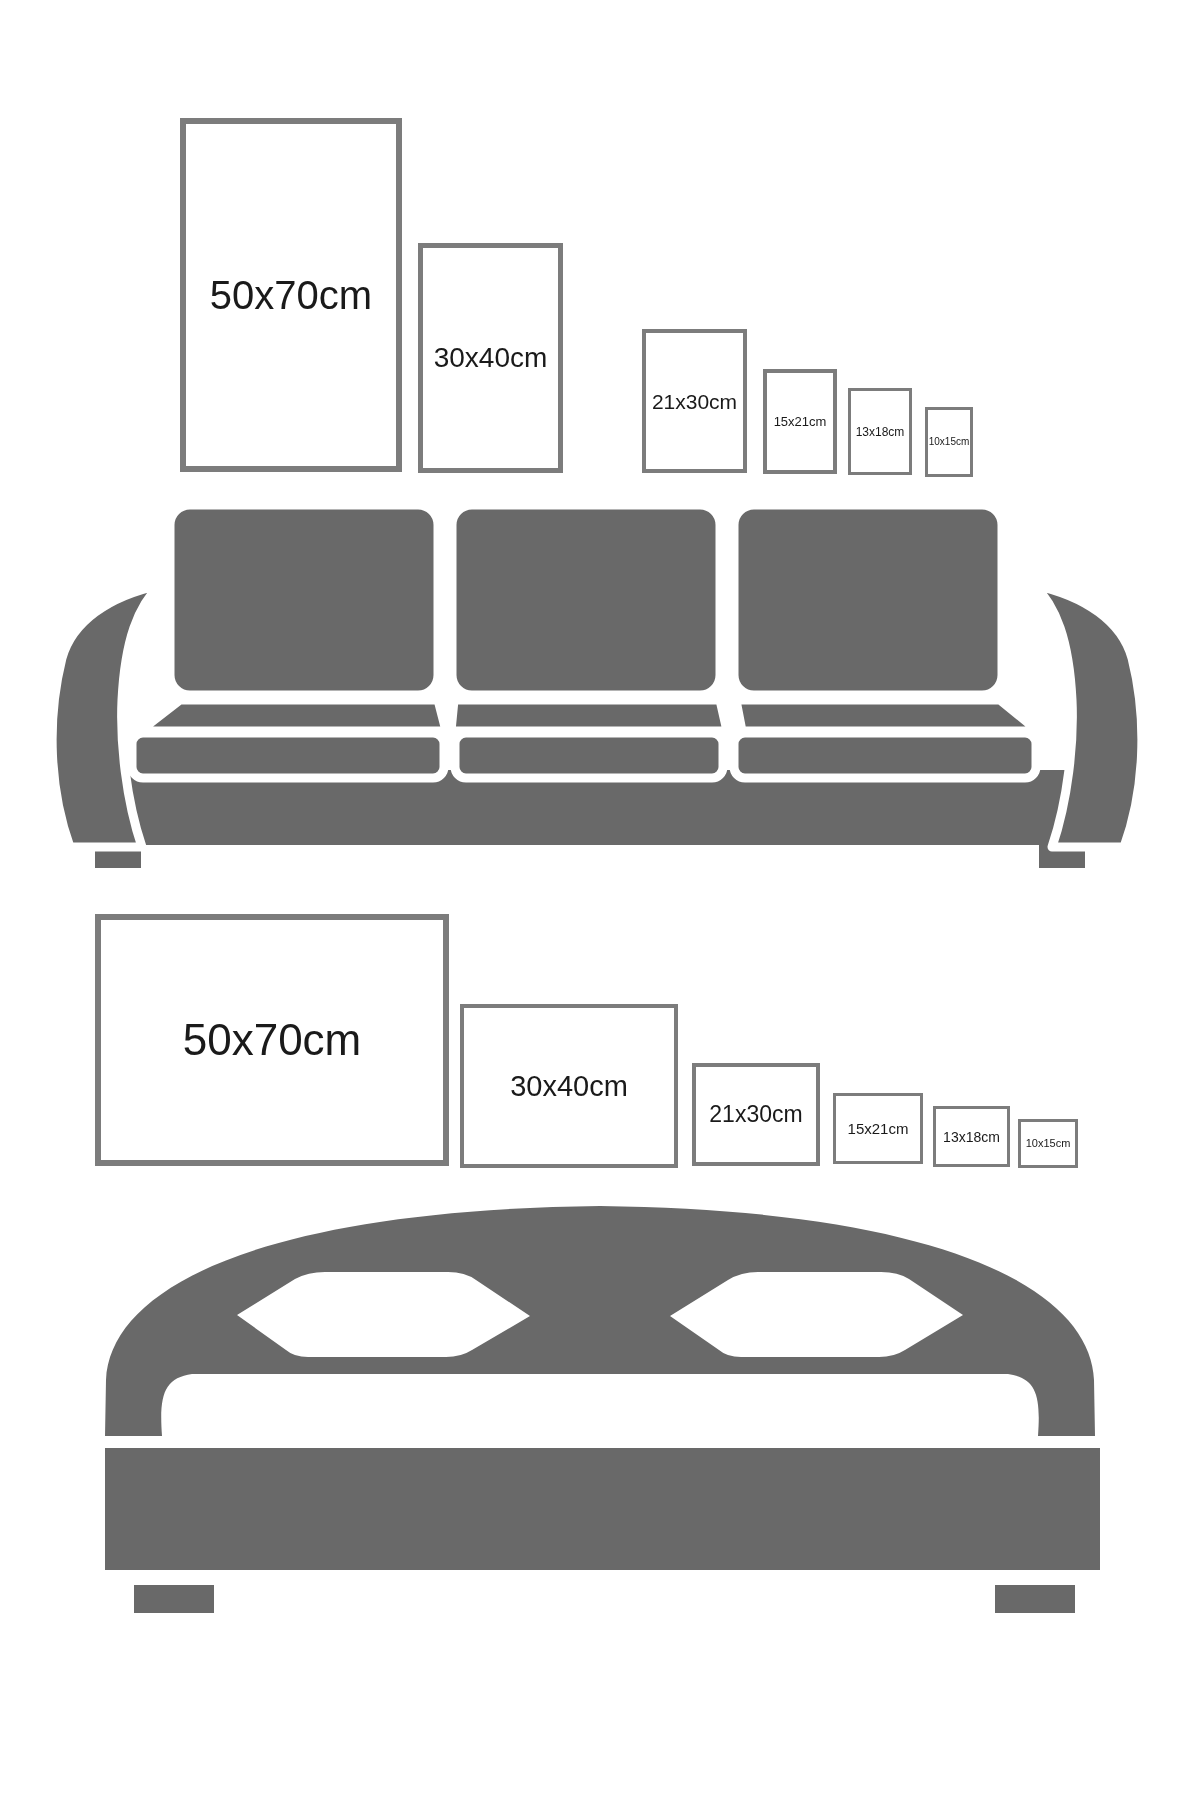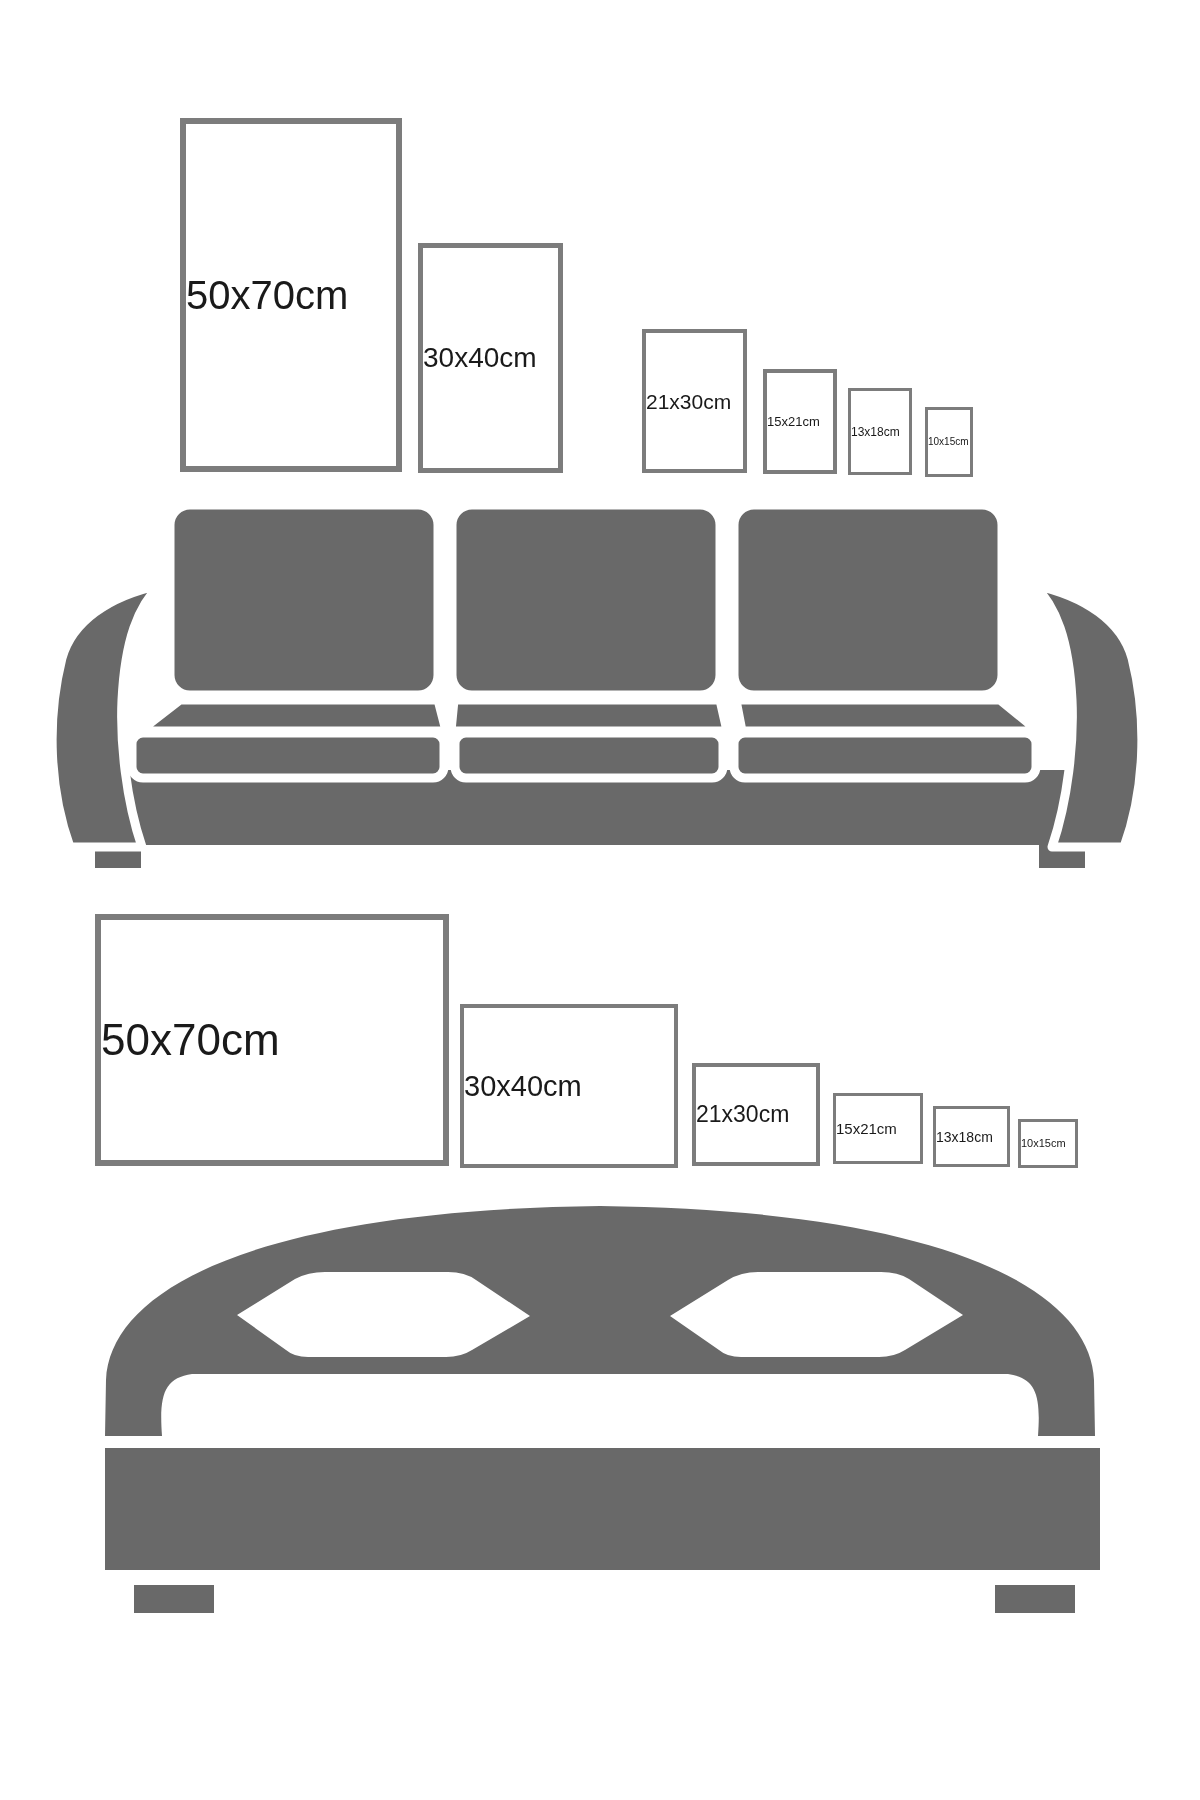--- a/index.html
+++ b/index.html
@@ -11,21 +11,21 @@
     font-family:"Liberation Sans", sans-serif;
   }
   .frame{
     position:absolute;
     background:#ffffff;
     border-style:solid;
     border-color:#7c7c7c;
     box-sizing:border-box;
     display:flex;
     align-items:center;
-    justify-content:flex-start;
+    justify-content:center;
   }
   .frame .lbl{
     color:#1a1a1a;
     white-space:nowrap;
     line-height:1;
   }
   svg{position:absolute;left:0;display:block;}
   .furn{fill:#696969;}
   .furn-sep{fill:#696969;stroke:#ffffff;stroke-width:9;stroke-linejoin:round;}
   .cutout{fill:#ffffff;}

